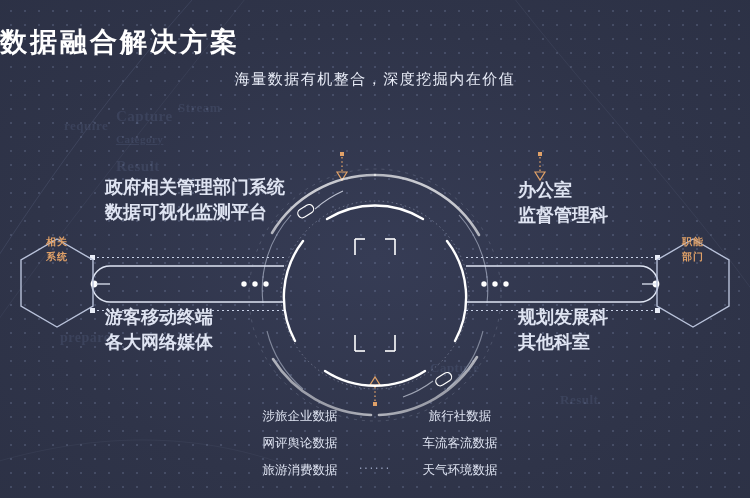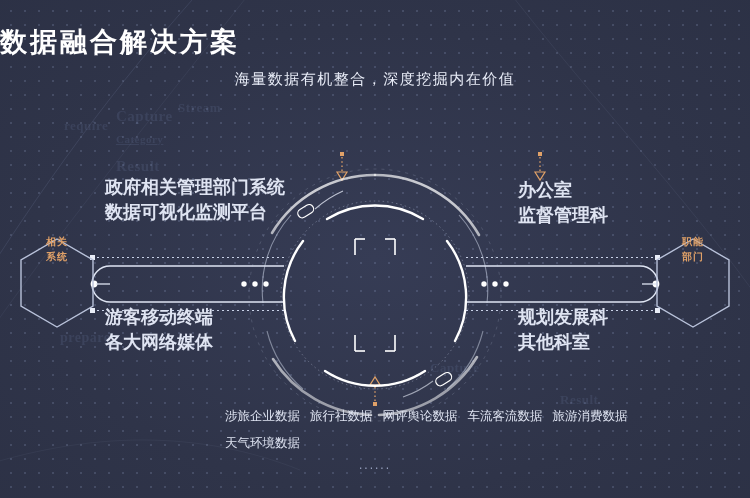--- a/index.html
+++ b/index.html
@@ -78,21 +78,21 @@
     color:#dfe4f2;font-size:18px;line-height:25px;white-space:nowrap;font-weight:700;
   }
   #col-lt{left:105px;top:175px;}
   #col-lb{left:105px;top:305px;}
   #col-rt{left:518px;top:178px;}
   #col-rb{left:518px;top:305px;}
 
   
   #bottomgrid{
     position:absolute;left:225px;top:405px;width:310px;
-    display:grid;grid-template-columns:1fr 1fr 1fr 1fr 1fr;
+    display:grid;grid-template-columns:1fr 1fr;
     row-gap:5px;column-gap:10px;
     text-align:center;
   }
   #bottomgrid .item{color:#dfe4f2;font-size:12.5px;line-height:22px;white-space:nowrap;}
   #ellipsis{
     position:absolute;left:0;right:0;top:458px;text-align:center;
     color:#9aa4c2;font-size:12px;letter-spacing:2px;
   }
 
   

